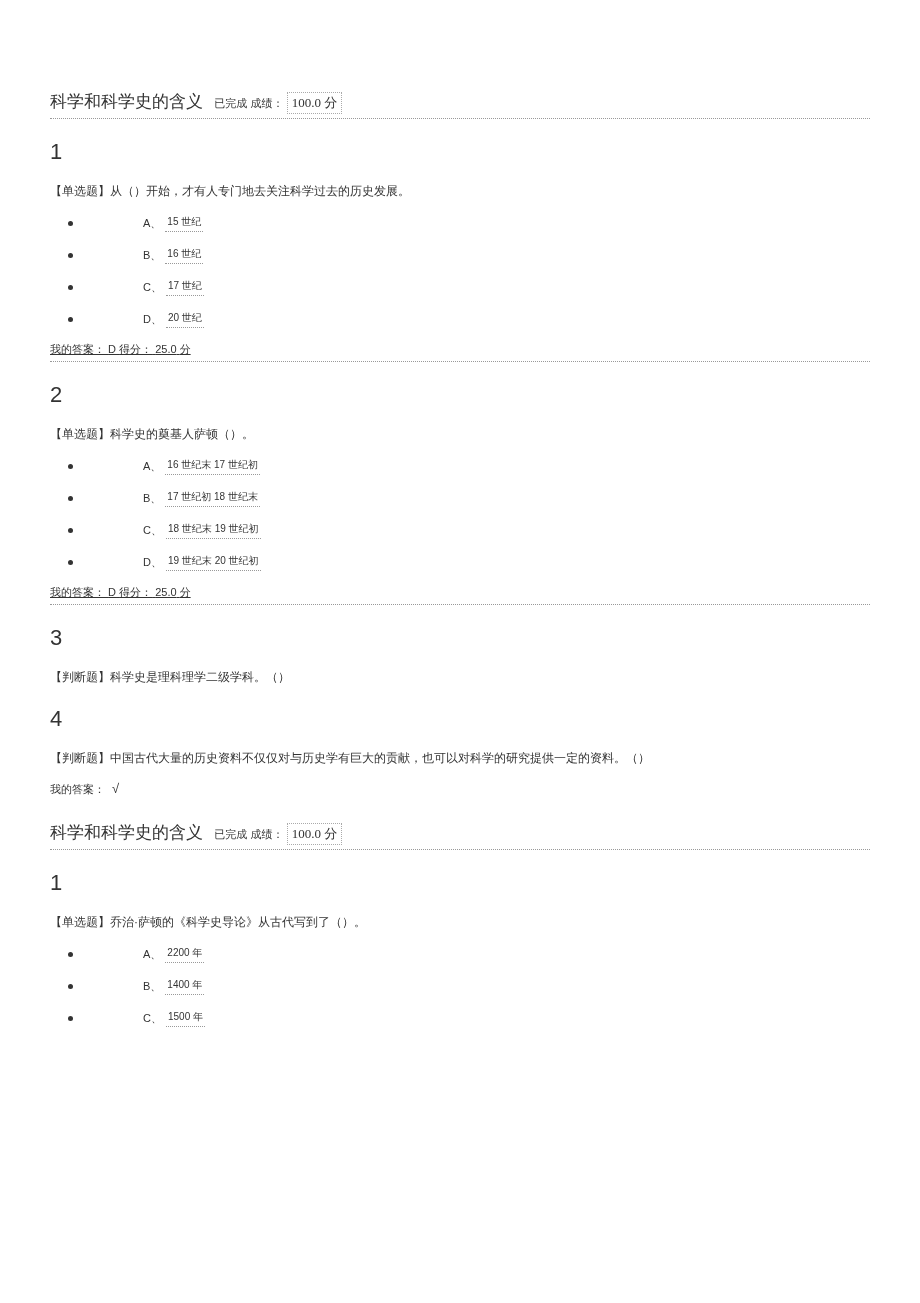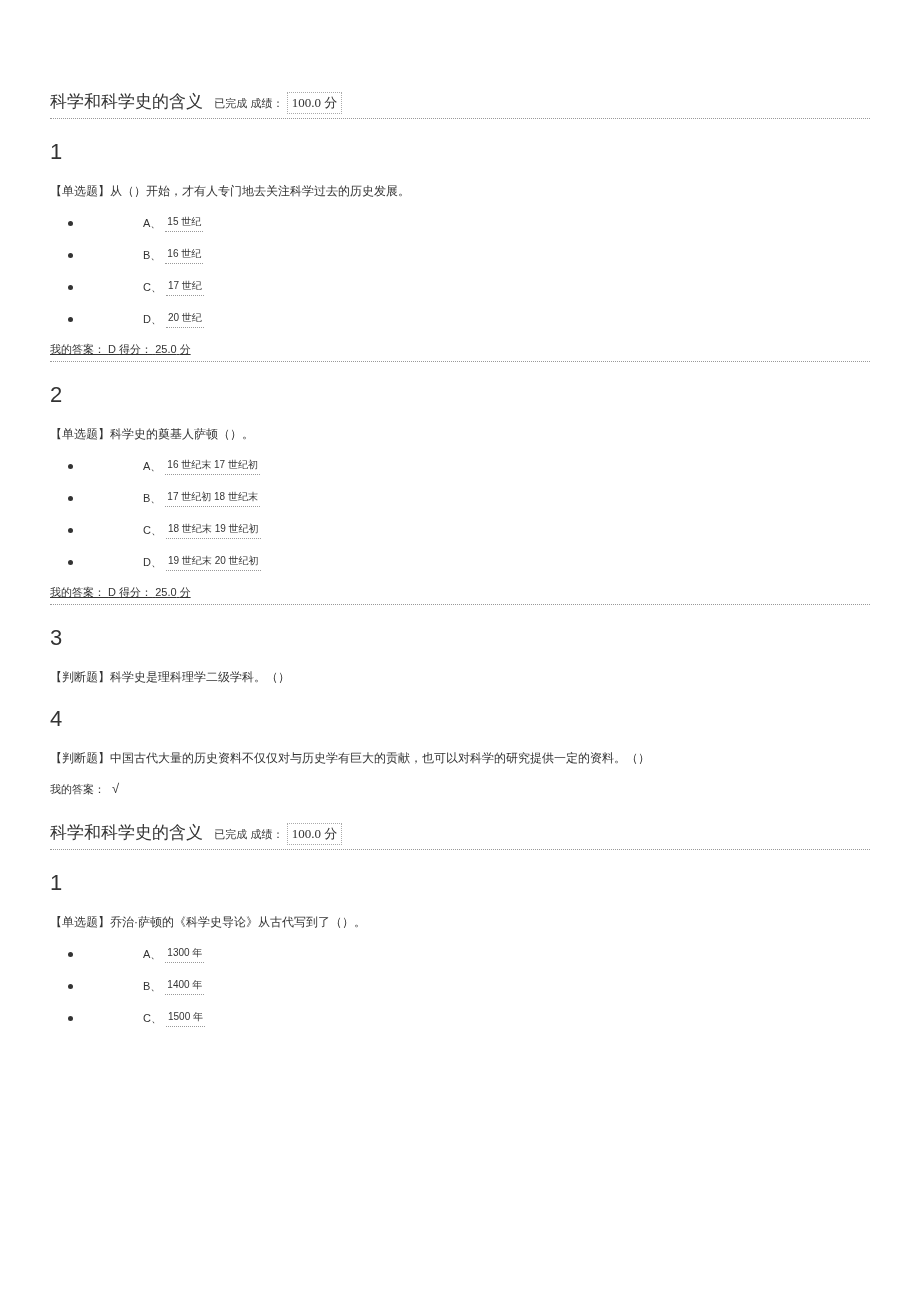--- a/index.html
+++ b/index.html
@@ -174,21 +174,21 @@
       <span>分</span>
     </span>
   </div>
 
   <div class="qnum">1</div>
   <div class="qprompt">【单选题】乔治·萨顿的《科学史导论》从古代写到了（）。</div>
   <div class="options">
     <div class="opt">
       <span class="bullet"></span>
       <span class="opt-letter">A、</span>
-      <span class="opt-text">1300 年</span>
+      <span class="opt-text">2200 年</span>
     </div>
     <div class="opt">
       <span class="bullet"></span>
       <span class="opt-letter">B、</span>
       <span class="opt-text">1400 年</span>
     </div>
     <div class="opt">
       <span class="bullet"></span>
       <span class="opt-letter">C、</span>
       <span class="opt-text">1500 年</span>

